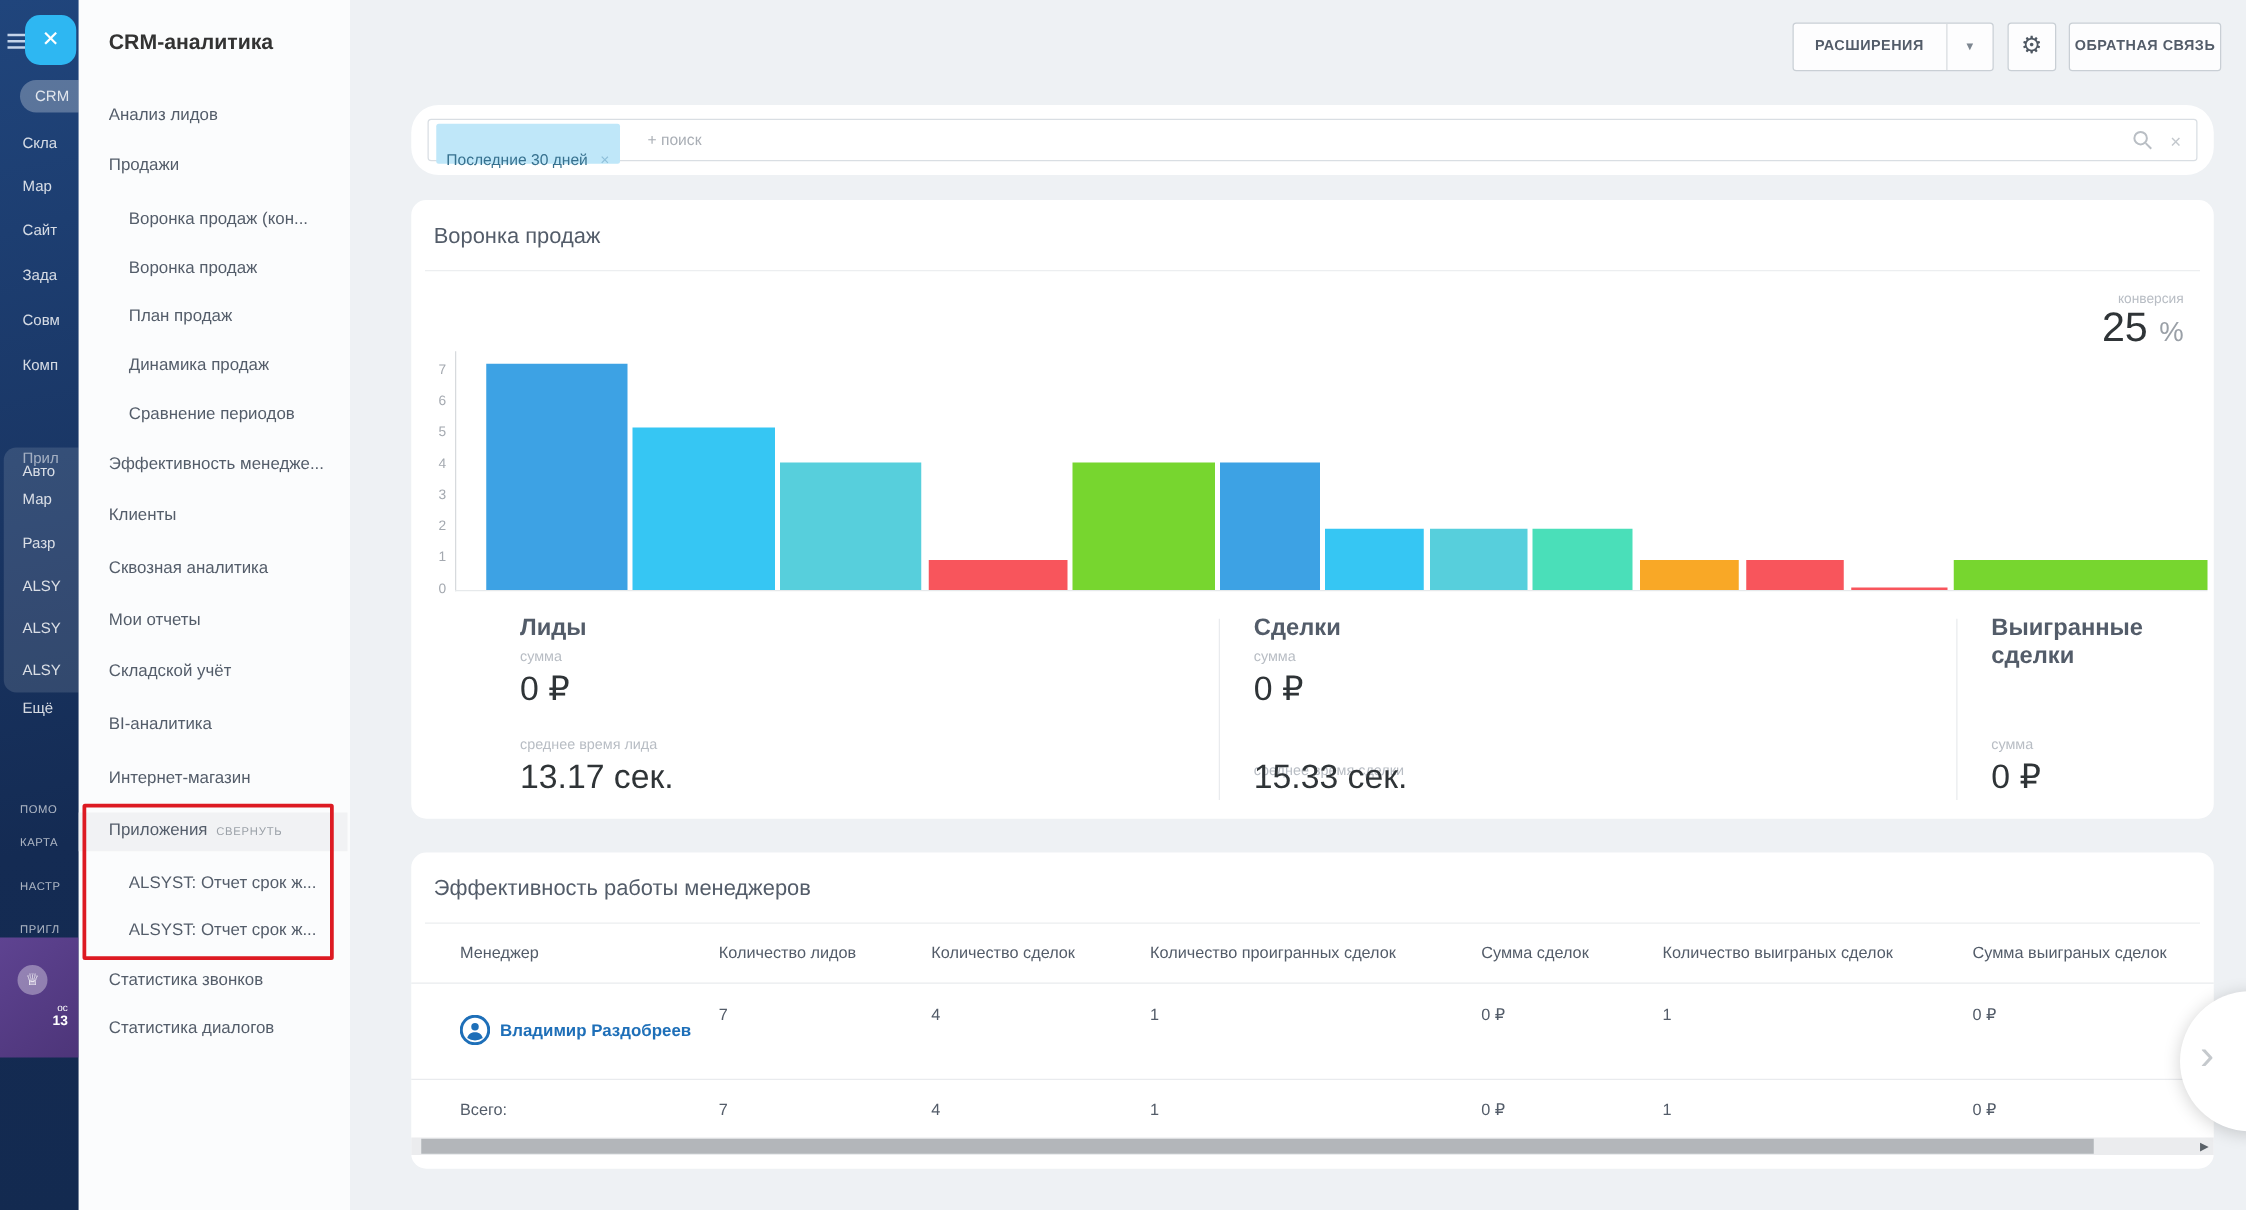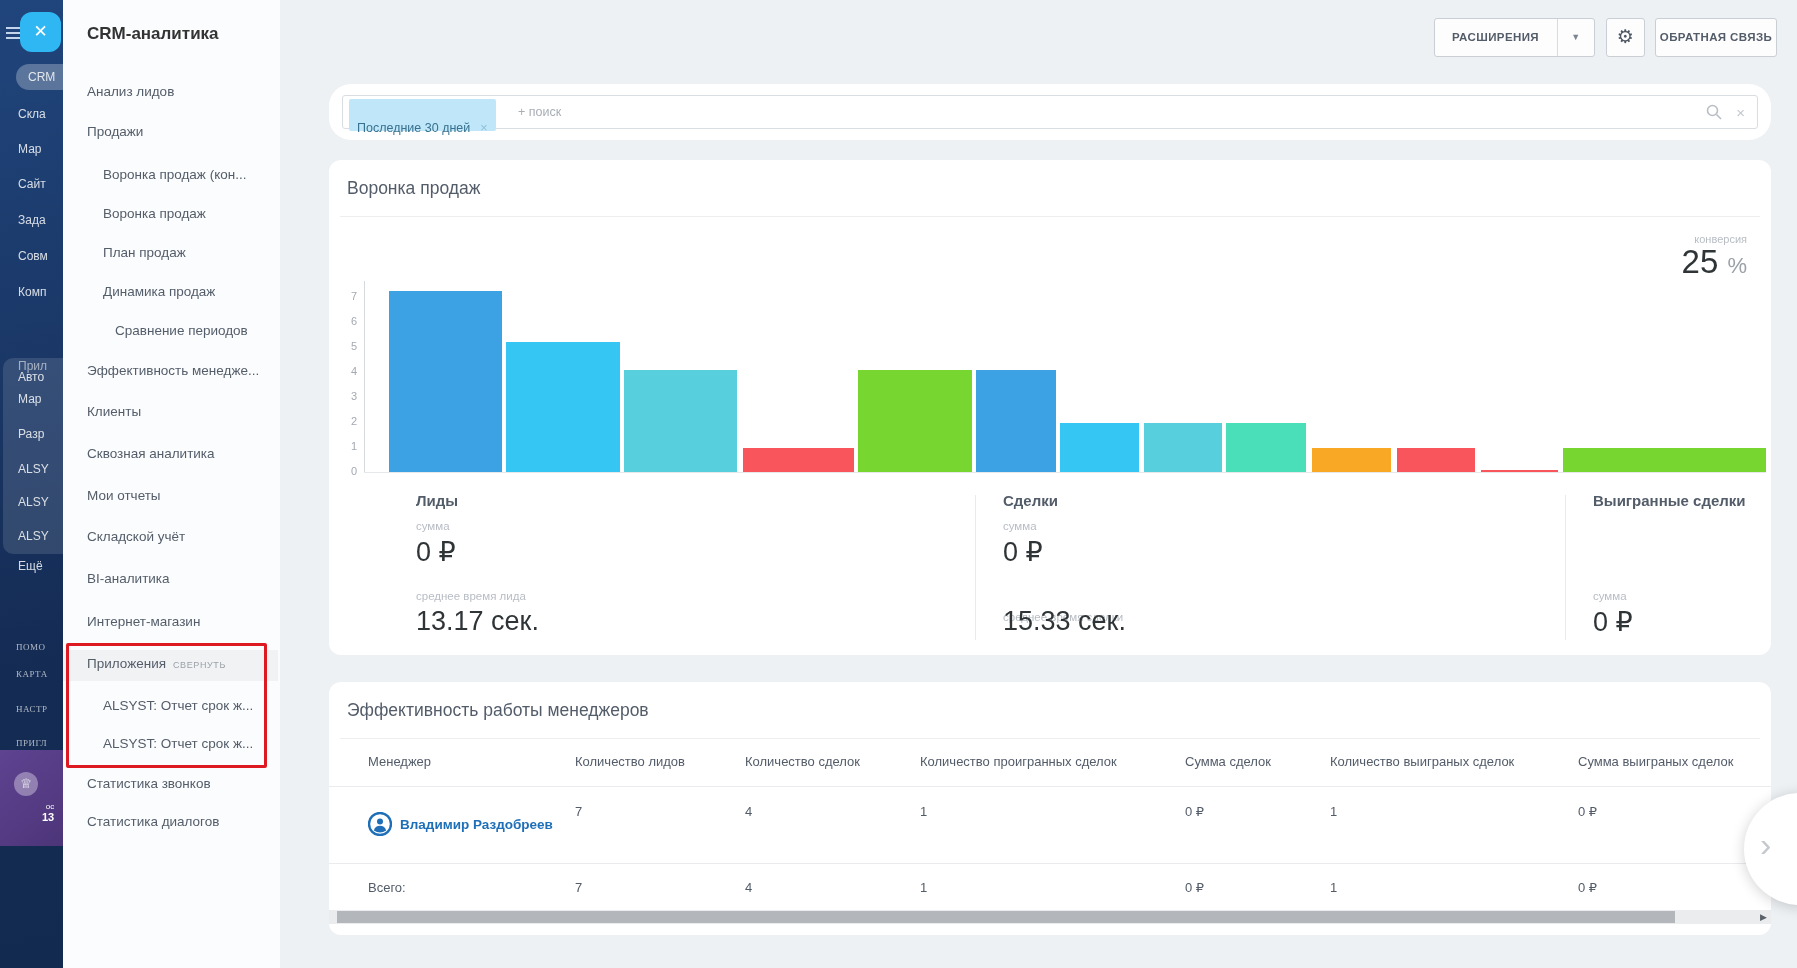--- a/index.html
+++ b/index.html
@@ -12,21 +12,21 @@
   .strip-purple { position:absolute; left:0; top:750px; width:63px; height:96px;
            background:linear-gradient(140deg,#5e4391 0%,#4d3579 100%); }
   .hamburger { position:absolute; left:6px; top:27px; width:17px; height:13px; cursor:pointer; }
   .hamburger i { display:block; height:2px; margin-bottom:3px; background:rgba(205,220,240,.95); }
   .close-pill { position:absolute; left:20px; top:12px; width:41px; height:40px; border-radius:12px;
            background:#2eb7f2; color:#fff; font-size:17px; line-height:40px; text-align:center; cursor:pointer; }
   .strip-item { position:absolute; left:18px; font-size:12px; color:rgba(255,255,255,.82); white-space:nowrap; cursor:pointer; }
   .strip-item.pill { left:16px; padding:6px 8px 6px 12px; margin-top:-6px; background:rgba(255,255,255,.27); border-radius:14px 0 0 14px; width:47px; }
   .strip-item.dim { color:rgba(255,255,255,.55); }
   .strip-hl { position:absolute; left:3px; top:358px; width:60px; height:196px; background:rgba(255,255,255,.12); border-radius:10px 0 0 10px; }
-  .strip-small { position:absolute; left:16px; font-size:9px; letter-spacing:.5px; color:rgba(255,255,255,.65); white-space:nowrap; cursor:pointer;font-family:Liberation Serif, serif; }
+  .strip-small { position:absolute; left:16px; font-size:9px; letter-spacing:.5px; color:rgba(255,255,255,.65); white-space:nowrap; cursor:pointer; }
   .crown-badge { position:absolute; left:14px; top:772px; width:24px; height:24px; border-radius:50%;
            background:rgba(255,255,255,.35); color:#fff; text-align:center; font-size:13px; line-height:24px; }
   .crown-txt { position:absolute; left:42px; top:802px; color:#fff; font-size:8px; line-height:10px; white-space:nowrap;text-align:right; }
   .crown-txt b { font-size:11px; }
 
   
   .sidebar { position:absolute; left:63px; top:0; width:217px; height:968px; background:#fbfcfd; }
   .sb-title { position:absolute; left:24px; top:24px; font-size:17px; font-weight:700; color:#333; }
   .sb-item { position:absolute; left:24px; font-size:13.5px; color:#545d6a; white-space:nowrap; cursor:pointer; max-width:186px; overflow:hidden; }
   .sb-item.ind { left:40px; max-width:170px; }
@@ -66,21 +66,21 @@
   .conv-label { font-size:11px; color:#b8bdc4; }
   .conv-val { font-size:33px; color:#2f3437; font-weight:400; line-height:34px; }
   .conv-val span { font-size:22px; color:#9aa0a7; }
   .axis-tick { position:absolute; width:22px; text-align:right; font-size:11px; color:#a4a9b0; }
   .axis-vline { position:absolute; left:35px; top:121px; width:1px; height:192px; background:#d7dadd; }
   .axis-bline { position:absolute; left:35px; top:312px; width:1402px; height:1px; background:#e6e9eb; }
   .bar { position:absolute; cursor:pointer; }
 
   
   .vdiv { position:absolute; top:335px; width:1px; height:145px; background:#e9ebee; }
-  .stat-name { position:absolute; font-size:15px; font-weight:700; color:#535c69; }
+  .stat-name { position:absolute; font-size:19px; font-weight:700; color:#535c69; }
   .stat-sub { position:absolute; font-size:11.5px; color:#b8bdc4; }
   .stat-big { position:absolute; font-size:27px; font-weight:400; color:#2f3437; }
 
   
   .th { position:absolute; top:72px; font-size:13px; color:#535c69; white-space:nowrap; }
   .hline { position:absolute; left:0; width:1442px; height:1px; background:#e9ebee; }
   .td { position:absolute; font-size:13px; color:#535c69; white-space:nowrap; }
   .mgr { position:absolute; display:flex; align-items:center; gap:8px; cursor:pointer; }
   .mgr-name { font-size:13.5px; font-weight:700; color:#1e6fb8; }
   .total-label { position:absolute; font-size:13px; color:#535c69; }
@@ -139,21 +139,21 @@
   <nav class="sidebar">
     <div class="sb-gray-row"></div>
     <div class="sb-title">CRM-аналитика</div>
     <div id="sidebar-items">
         <div class="sb-item" style="top: 84px;">Анализ лидов</div>
         <div class="sb-item" style="top: 124px;">Продажи</div>
         <div class="sb-item ind" style="top: 167px;">Воронка продаж (кон...</div>
         <div class="sb-item ind" style="top: 206px;">Воронка продаж</div>
         <div class="sb-item ind" style="top: 245px;">План продаж</div>
         <div class="sb-item ind" style="top: 284px;">Динамика продаж</div>
-        <div class="sb-item ind" style="top: 323px; margin-left: 12px;">Сравнение периодов</div>
+        <div class="sb-item ind" style="top: 323px;">Сравнение периодов</div>
         <div class="sb-item" style="top: 363px;">Эффективность менедже...</div>
         <div class="sb-item" style="top: 404px;">Клиенты</div>
         <div class="sb-item" style="top: 446px;">Сквозная аналитика</div>
         <div class="sb-item" style="top: 488px;">Мои отчеты</div>
         <div class="sb-item" style="top: 529px;">Складской учёт</div>
         <div class="sb-item" style="top: 571px;">BI-аналитика</div>
         <div class="sb-item" style="top: 614px;">Интернет-магазин</div>
         <div class="sb-item" style="top: 656px;">Приложения<span class="sb-collapse">СВЕРНУТЬ</span></div>
         <div class="sb-item ind" style="top: 698px;">ALSYST: Отчет срок ж...</div>
         <div class="sb-item ind" style="top: 736px;">ALSYST: Отчет срок ж...</div>

